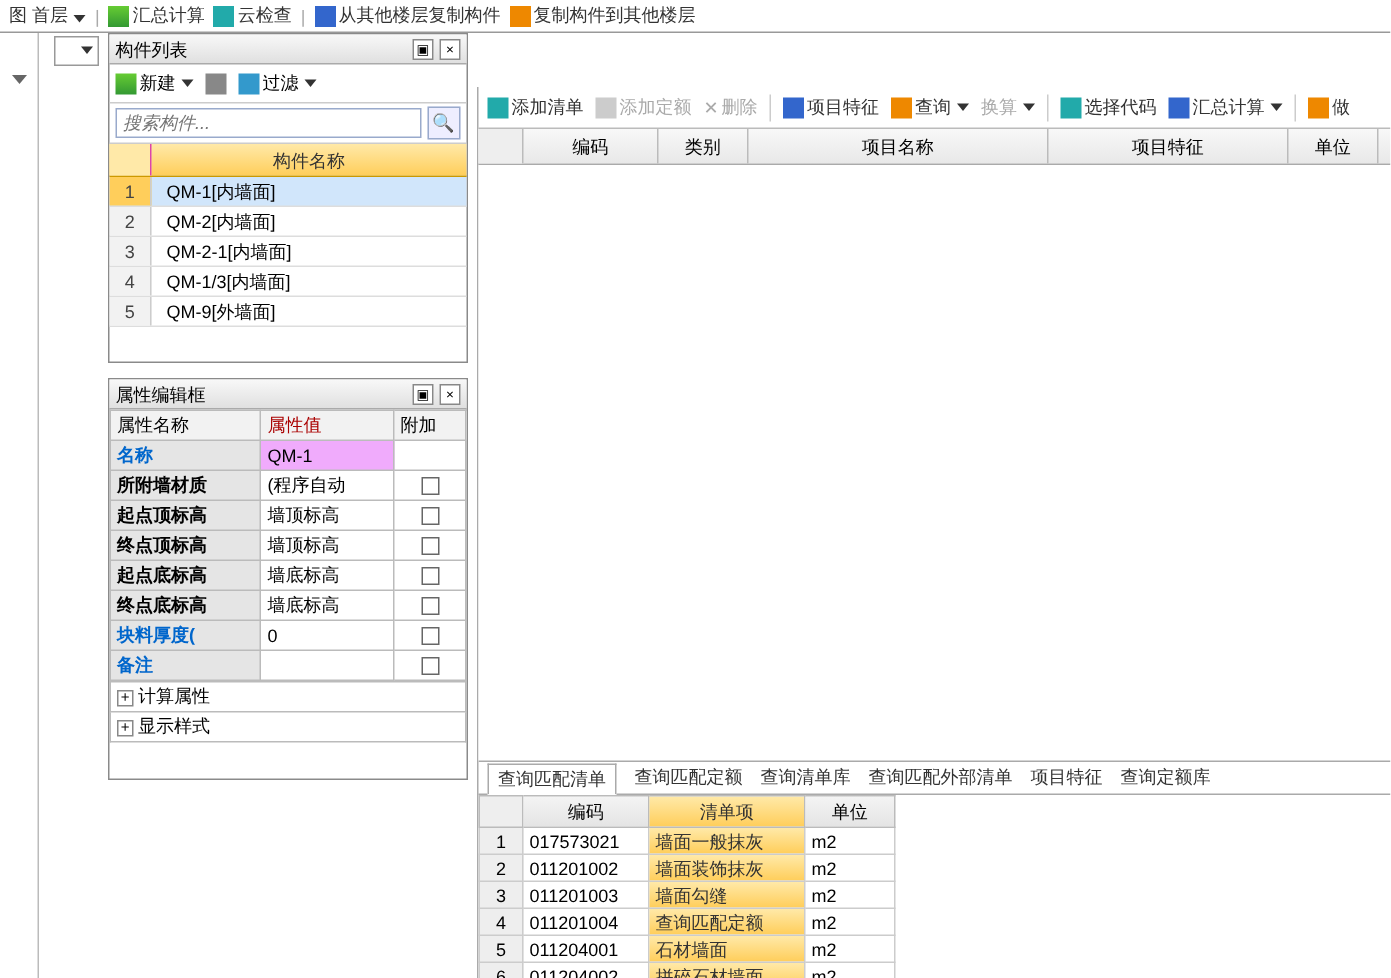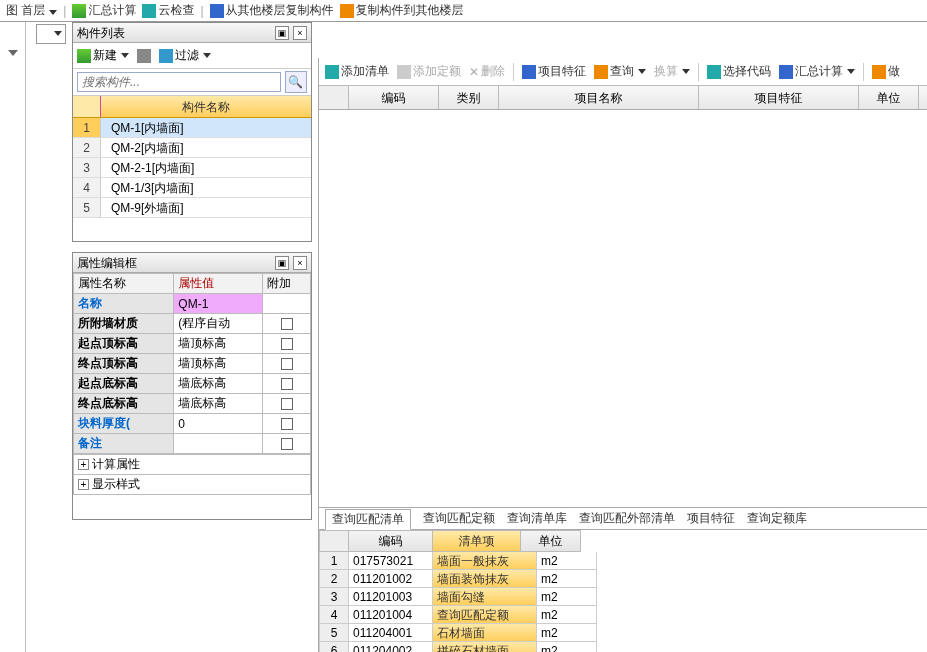--- a/index.html
+++ b/index.html
@@ -82,21 +82,21 @@
     
     .result-tabs { display: flex; height: 22px; align-items: center; gap: 12px; padding: 0 6px; border-bottom: 1px solid #aaa; }
     .result-tabs .tab { cursor: pointer; color: #333; }
     .result-tabs .tab.active { background: #fff; border: 1px solid #aaa; border-bottom: 1px solid #fff; padding: 1px 6px; position: relative; top: 1px; }
 
     .result-head { display: flex; height: 22px; }
     .result-head .c { border: 1px solid #bbb; border-left: none; text-align: center; line-height: 20px; background: linear-gradient(#f4f4f4,#e4e4e4); }
     .result-head .c:first-child { border-left: 1px solid #bbb; }
     .rc1 { width: 30px; background: #eee !important; }
     .rc2 { width: 84px; }
-    .rc3 { width: 88px; background: linear-gradient(#ffe9a8,#ffce5b) !important; color: #333; }
+    .rc3 { width: 104px; background: linear-gradient(#ffe9a8,#ffce5b) !important; color: #333; }
     .rc4 { width: 60px; }
 
     .result-row { display: flex; height: 18px; }
     .result-row .c { border-right: 1px solid #ccc; border-bottom: 1px solid #ccc; padding: 0 4px; line-height: 18px; }
     .result-row .rc1 { background: #f2f2f2; text-align: center; border-left: 1px solid #ccc; }
     .result-row.sel .rc1 { background: #ffce5b; }
     .result-row.sel { background: #fff; }
     .result-row .rc2 { width: 84px; }
     .result-row .rc3 { width: 104px; }
     .result-row .rc4 { width: 60px; }

